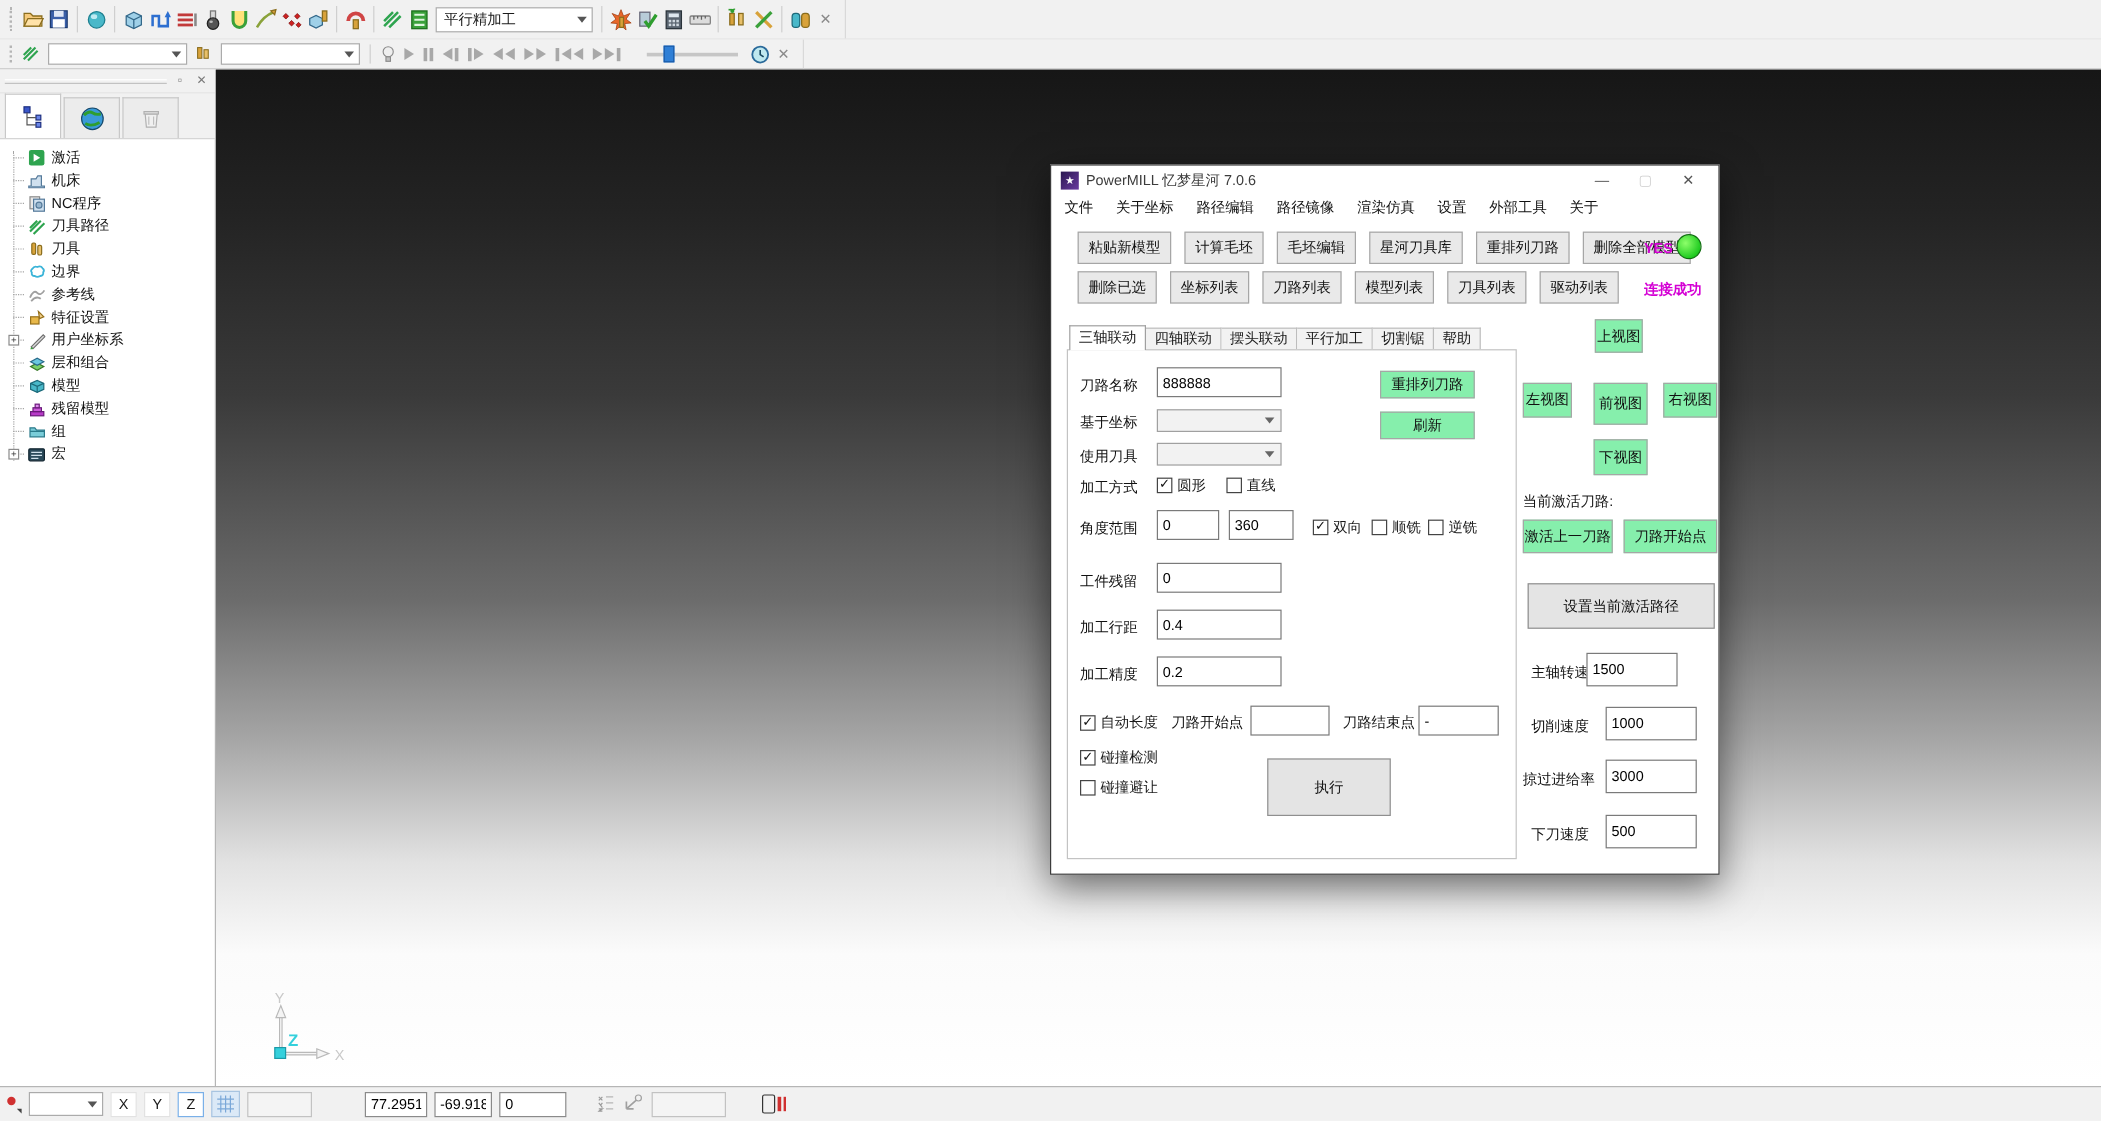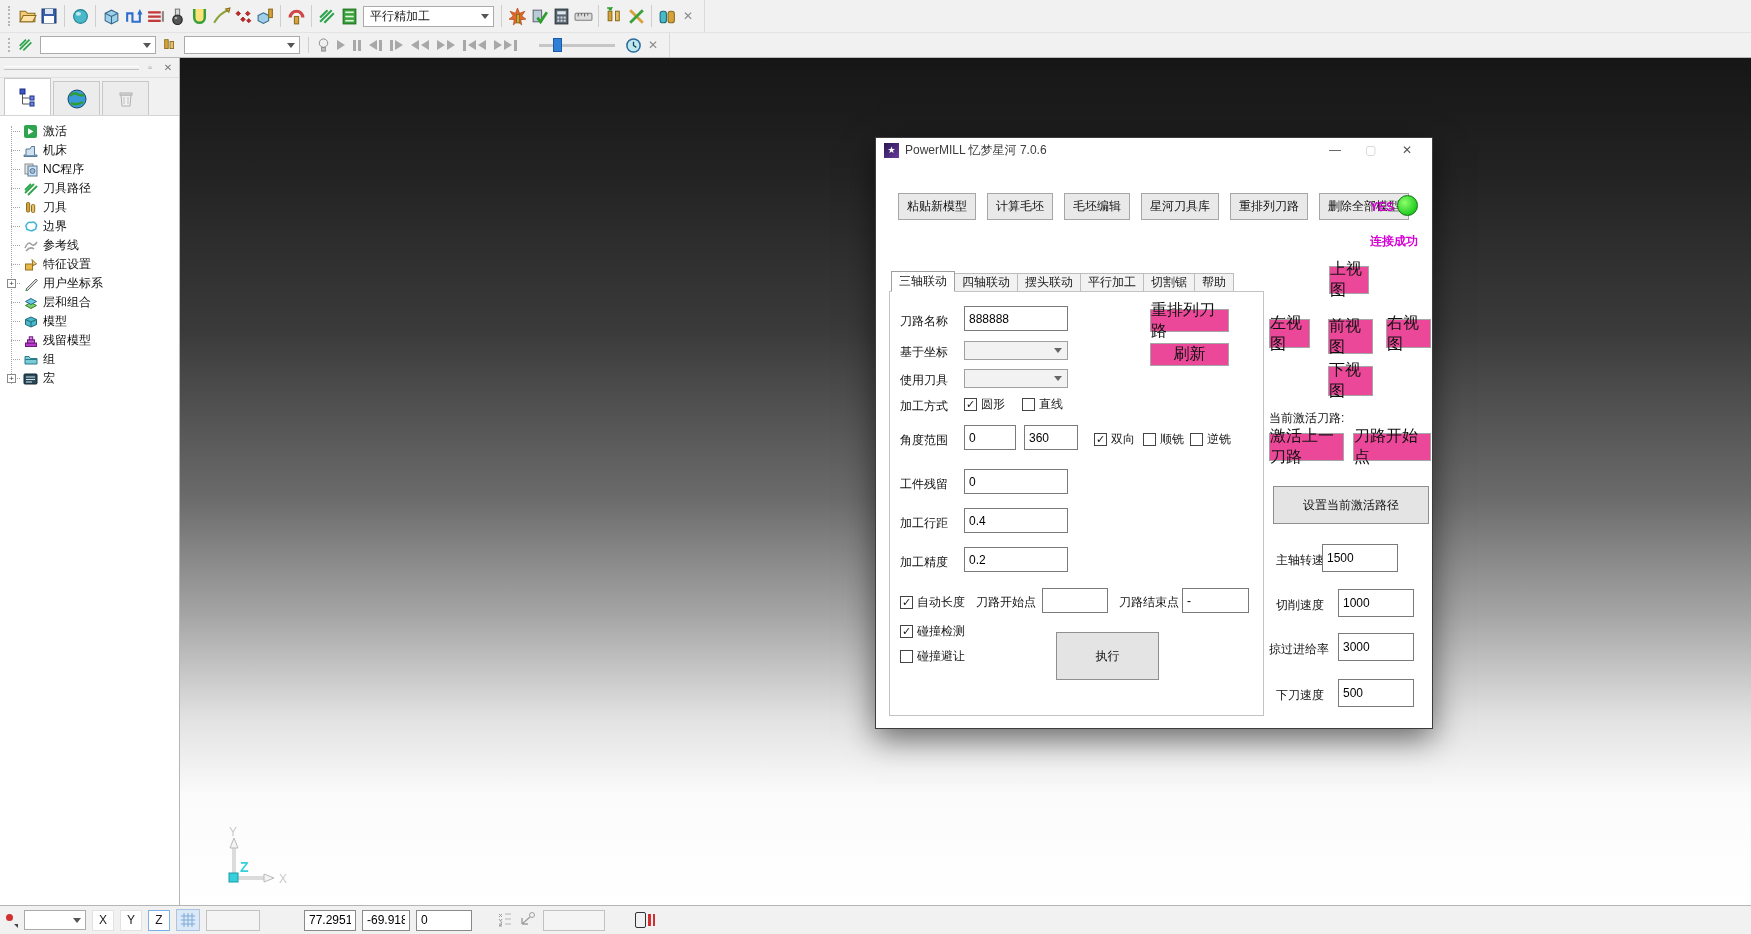--- a/index.html
+++ b/index.html
@@ -78,22 +78,22 @@
   .tin { position:absolute; border:1px solid #7a7a7a; background:#fff; font-size:12px; padding:0 4px;
          font-family:"Liberation Sans","DejaVu Sans",sans-serif; }
   .sel { position:absolute; height:19px; background:#f2f2f2; border:1px solid #a0a0a0; display:flex;
          align-items:center; justify-content:flex-end; padding-right:5px; }
   .sel .chev { border-top-color:#666; }
   .cbrow { position:absolute; display:flex; align-items:center; gap:4px; }
   .cbx { width:13px; height:13px; border:1px solid #444; background:#fff; font-size:11px; line-height:11px;
          text-align:center; color:#111; flex:0 0 auto; }
   .bigbtn { position:absolute; background:#e4e4e4; border:1px solid #8f8f8f; display:flex; align-items:center;
             justify-content:center; font-size:12px; color:#111; }
-  .vbtn { position:absolute; background:#ec4899; border:1px solid #a6a6a6; display:flex; align-items:center;
-          justify-content:center; font-size:16px; color:#111; }
+  .vbtn { position:absolute; background:#86efac; border:1px solid #a6a6a6; display:flex; align-items:center;
+          justify-content:center; font-size:12px; color:#111; }
 
   
   .statusbar { position:absolute; left:0; top:905px; width:1751px; height:29px; background:#f1f1f1;
                border-top:1px solid #b5b5b5; display:flex; align-items:center; padding-left:4px; gap:6px; }
   .axbtn { width:22px; height:21px; background:#fff; border:1px solid #e2e2e2; display:flex; align-items:center;
            justify-content:center; font-size:12px; }
   .axbtn.active { border:1px solid #7ab0e8; }
   .sfield { height:21px; border:1px solid #8a8a8a; background:#fff; font-size:12px; padding:0 4px;
             font-family:"Liberation Sans","DejaVu Sans",sans-serif; }
   .sfield[disabled] { background:#f4f4f4; border:1px solid #c2c2c2; }
@@ -528,32 +528,50 @@
   </div>
 
   <div class="dialog">
     <div class="dtitle">
       <span class="appicon">★</span>
       <span class="txt">PowerMILL 忆梦星河  7.0.6</span>
       <span class="wctl">—</span>
       <span class="wctl max">▢</span>
       <span class="wctl">✕</span>
     </div>
+    <div class="dmenu">
+      <span>文件</span>
+      <span>关于坐标</span>
+      <span>路径编辑</span>
+      <span>路径镜像</span>
+      <span>渲染仿真</span>
+      <span>设置</span>
+      <span>外部工具</span>
+      <span>关于</span>
+    </div>
 
     <div style="position:absolute; left:22px; top:55px; display:flex; gap:11px;">
       <span class="abtn">粘贴新模型</span>
       <span class="abtn">计算毛坯</span>
       <span class="abtn">毛坯编辑</span>
       <span class="abtn">星河刀具库</span>
       <span class="abtn">重排列刀路</span>
       <span class="abtn">删除全部模型</span>
     </div>
     <span class="magenta" style="position:absolute; left:494px; top:62px;">YES</span>
     <span class="status-circle" style="left:521px; top:57px;"></span>
 
+    <div style="position:absolute; left:22px; top:88px; display:flex; gap:11px;">
+      <span class="abtn">删除已选</span>
+      <span class="abtn">坐标列表</span>
+      <span class="abtn">刀路列表</span>
+      <span class="abtn">模型列表</span>
+      <span class="abtn">刀具列表</span>
+      <span class="abtn">驱动列表</span>
+    </div>
     <span class="magenta" style="position:absolute; left:494px; top:95px;">连接成功</span>
 
     <div class="dtabs">
       <span class="dtab active">三轴联动</span>
       <span class="dtab">四轴联动</span>
       <span class="dtab">摆头联动</span>
       <span class="dtab">平行加工</span>
       <span class="dtab">切割锯</span>
       <span class="dtab">帮助</span>
     </div>

